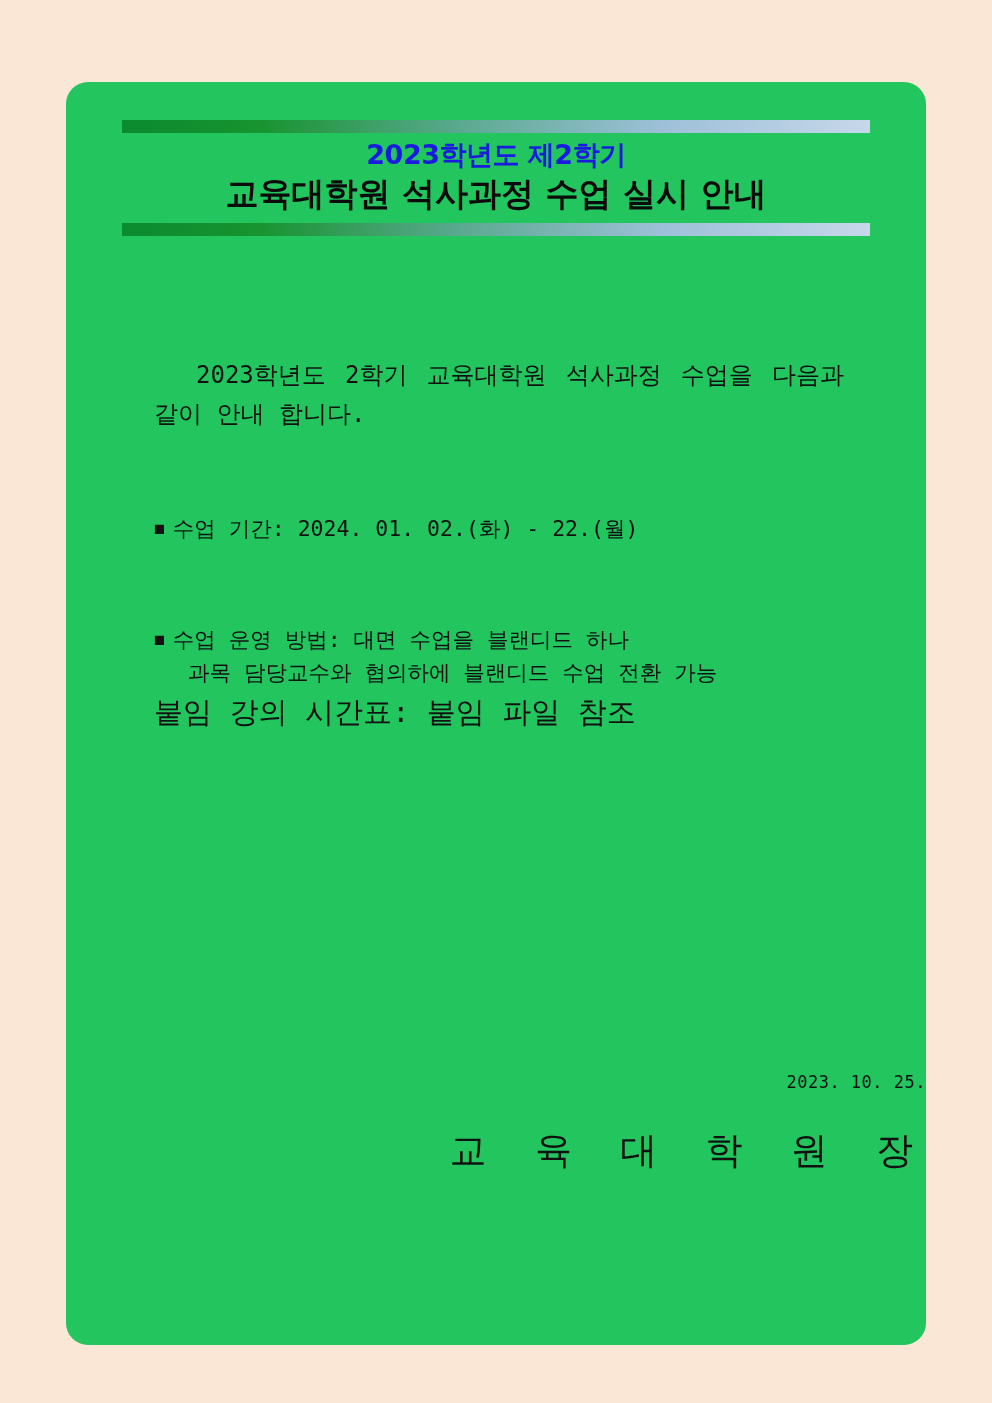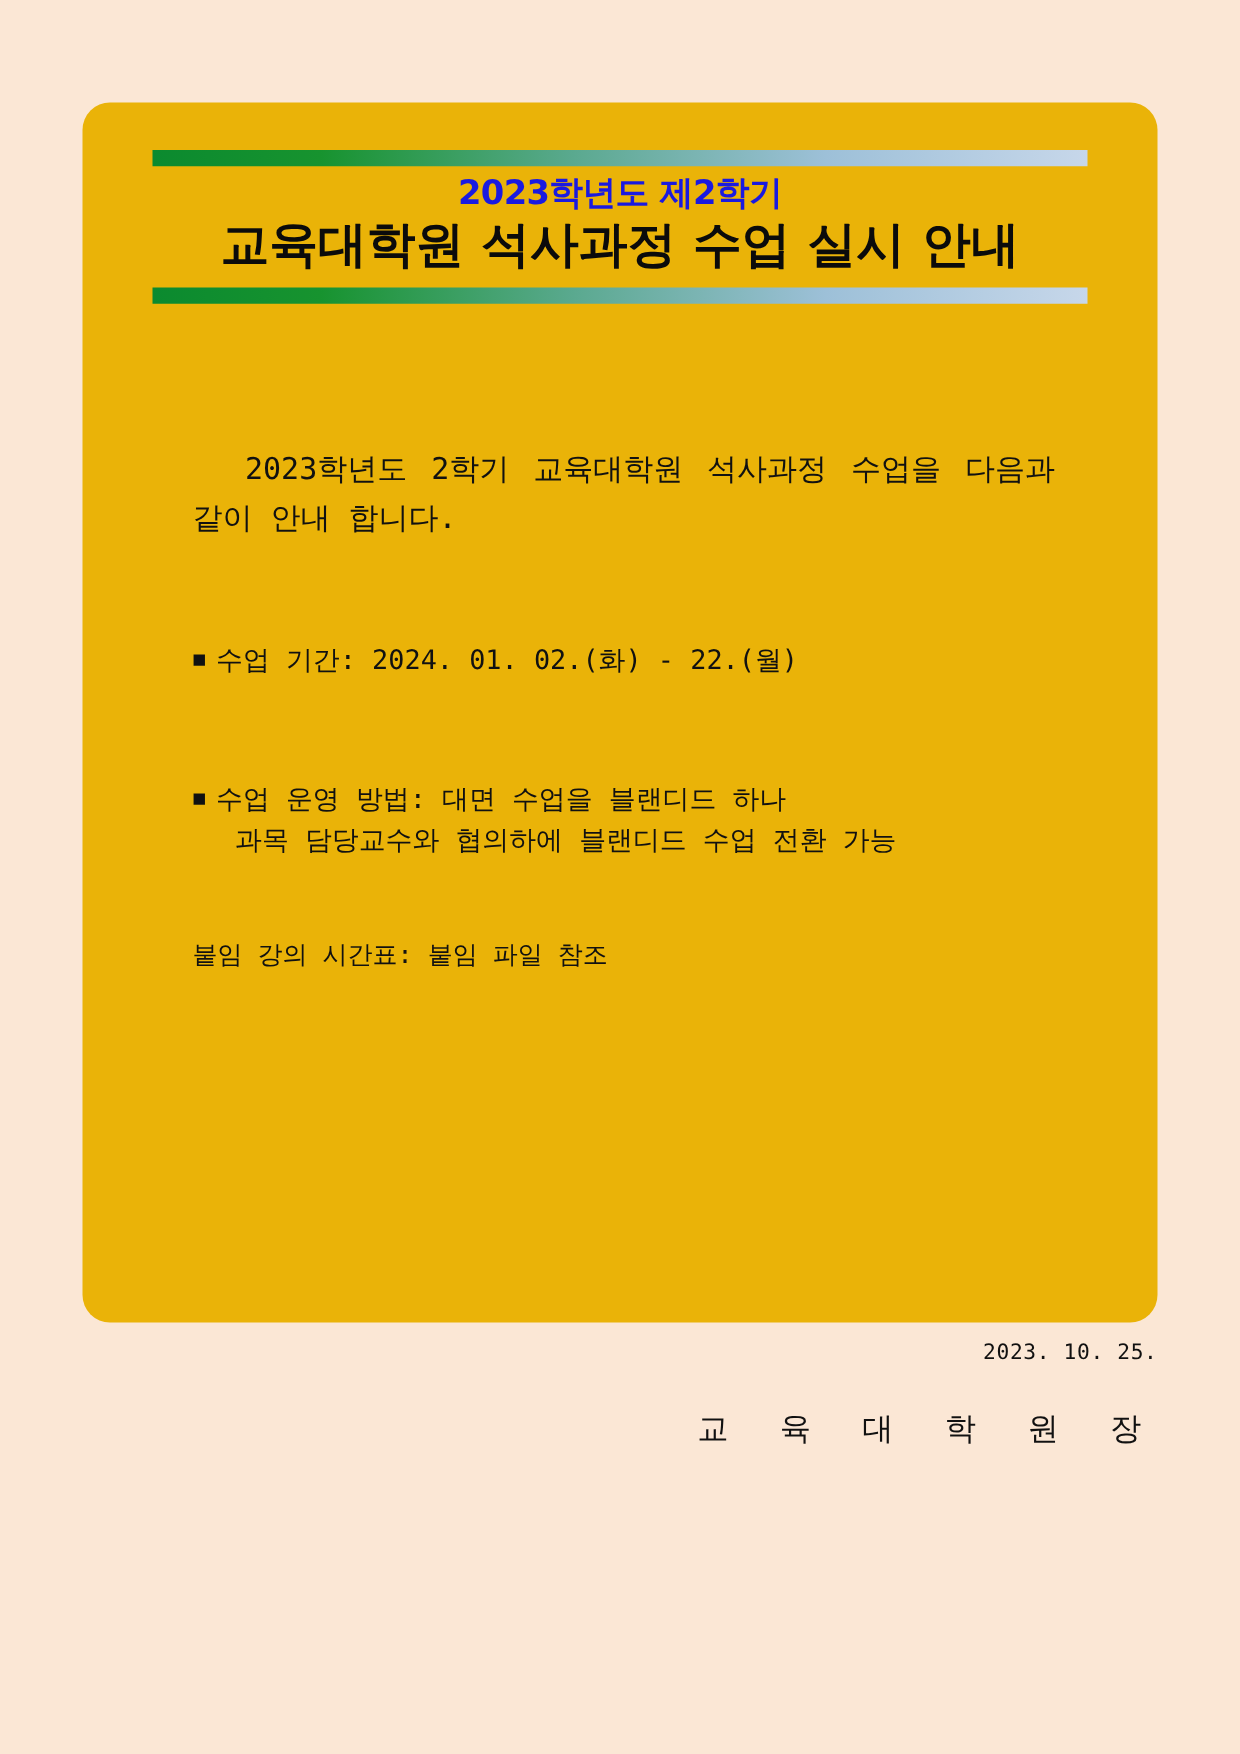--- a/index.html
+++ b/index.html
@@ -12,22 +12,22 @@
     background: #fbe7d5;
     font-family: "DejaVu Sans", "Liberation Sans", sans-serif;
     overflow: hidden;
   }
 
   .page {
     position: absolute;
     left: 66px;
     top: 82px;
     width: 860px;
-    height: 976px;
-    background: #eab308;
+    height: 1263px;
+    background: #22c55e;
     border-radius: 22px;
   }
 
   .header {
     position: absolute;
     left: 56px;
     top: 38px;
     width: 748px;
   }
 
@@ -50,21 +50,21 @@
     font-size: 27px;
     font-weight: bold;
     color: #1a1ae0;
     letter-spacing: -0.5px;
     line-height: 1.2;
     margin-bottom: 2px;
   }
 
   .title-line2 {
     font-family: "DejaVu Sans", "Liberation Sans", sans-serif;
-    font-size: 39px;
+    font-size: 33px;
     font-weight: bold;
     color: #0b0b0b;
     letter-spacing: 0px;
     line-height: 1.25;
   }
 
   .body-area {
     position: absolute;
     left: 88px;
     top: 250px;
@@ -94,41 +94,40 @@
     font-size: 18px;
     vertical-align: 2px;
     margin-right: 8px;
   }
   .section .sub {
     display: block;
     padding-left: 34px;
   }
 
   .attach {
-    margin-top: 58px;
-    font-size: 20px;
+    font-size: 29px;
     line-height: 1.55;
   }
 
   .footer {
     position: absolute;
     left: 0;
     right: 0;
     top: 990px;
     text-align: right;
     font-family: "DejaVu Sans Mono", "Liberation Mono", monospace;
     color: #111111;
   }
   .date {
     font-size: 17px;
     letter-spacing: 0.5px;
   }
   .signer {
     margin-top: 34px;
-    font-size: 25px;
+    font-size: 37px;
     letter-spacing: 13px;
     padding-left: 2px;
   }
 </style>
 </head>
 <body>
 
 <div class="page">
 
   <div class="header">

